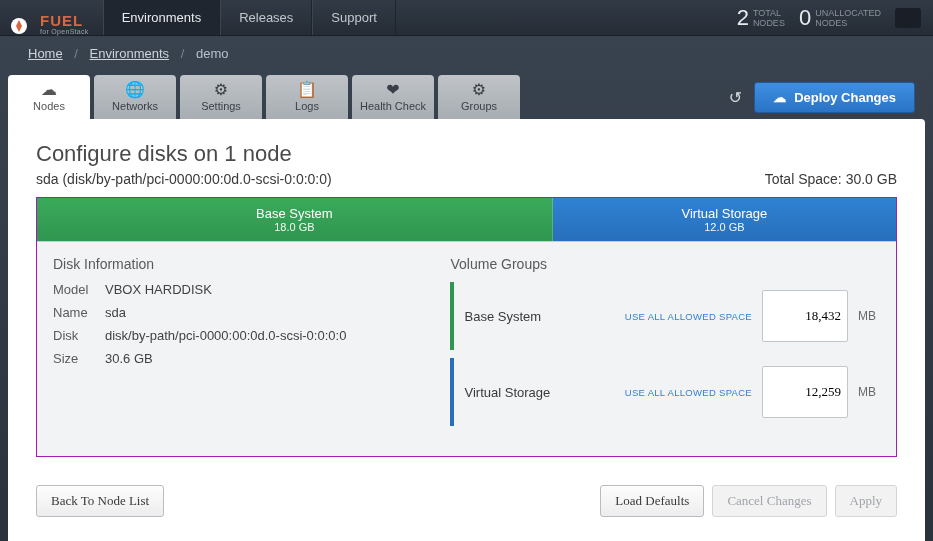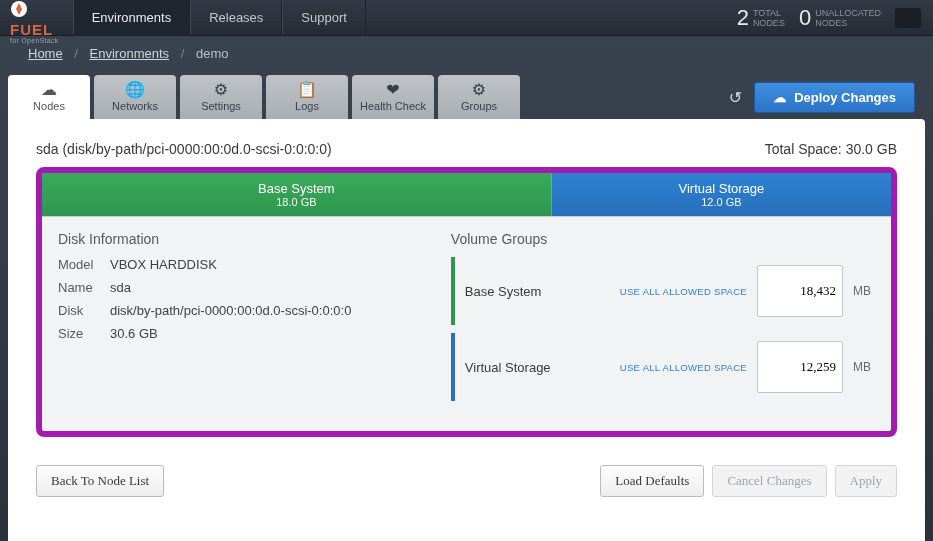--- a/index.html
+++ b/index.html
@@ -16,24 +16,23 @@
     
     .topbar {
       height: 36px;
       background: linear-gradient(to bottom, #323a45 0%, #252c36 100%);
       display: flex;
       align-items: stretch;
       border-bottom: 1px solid #1a1f27;
     }
     .logo {
       display: flex;
-      align-items: flex-start;
+      align-items: flex-end;
       padding: 0 14px 0 10px;
-      gap: 3px;
-      flex-direction: column;
+      gap: 12px;
     }
     .logo-icon {
       width: 18px; height: 18px;
       display: flex; align-items: center; justify-content: center;
     }
     .logo-text {
       font-size: 15px;
       font-weight: bold;
       letter-spacing: 1px;
     }
@@ -138,22 +137,22 @@
     }
     .page-sub {
       font-size: 14px;
       color: #3a3a3a;
       display: flex;
       justify-content: space-between;
       margin-bottom: 10px;
     }
     
     .disk-card {
-      border: 6px solid #a21caf;
-      border-radius: 8px;
+      border: 1px solid #a21caf;
+      border-radius: 0;
       background: #f2f3f5;
       margin-bottom: 28px;
     }
     .disk-bar {
       display: flex;
       height: 44px;
       border-bottom: 1px solid #c8ccd0;
     }
     .seg {
       display:flex; flex-direction:column; align-items:center; justify-content:center;
@@ -281,20 +280,21 @@
   <div class="tab-strip-right">
     <span class="history-icon">↺</span>
     <button class="deploy-btn">
       <span>☁</span>
       <span>Deploy Changes</span>
     </button>
   </div>
 </div>
 
 <div class="main">
+  <div class="page-title">Configure disks on 1 node</div>
   <div class="page-sub">
     <span>sda (disk/by-path/pci-0000:00:0d.0-scsi-0:0:0:0)</span>
     <span>Total Space: 30.0 GB</span>
   </div>
 
   <div class="disk-card">
     <div class="disk-bar">
       <div class="seg green">
         <span class="seg-name">Base System</span>
         <span class="seg-size">18.0 GB</span>

